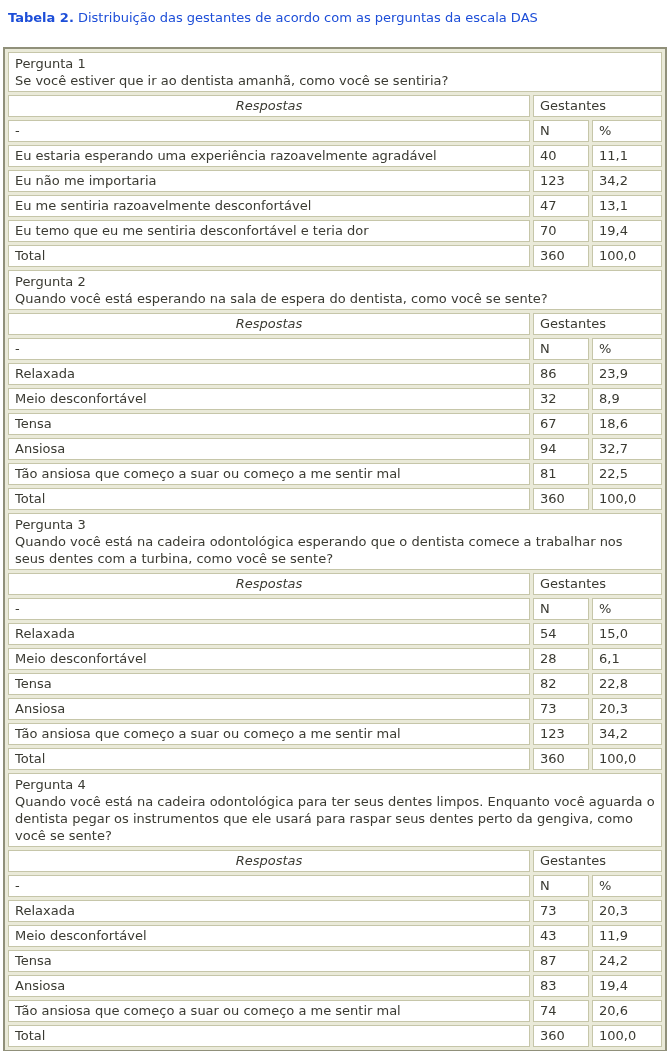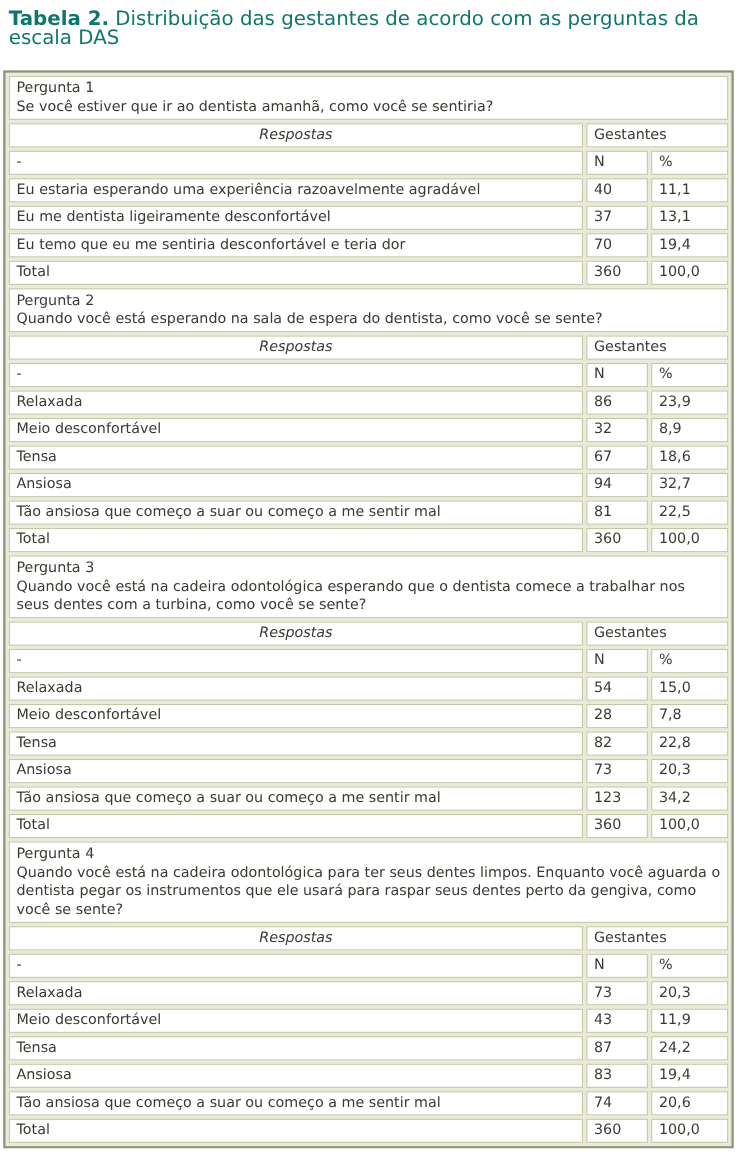--- a/index.html
+++ b/index.html
@@ -8,23 +8,23 @@
     background: #ffffff;
     font-family: "DejaVu Sans", "Liberation Sans", sans-serif;
     color: #3a3a32;
   }
   .page {
     width: 672px;
     box-sizing: border-box;
   }
   .caption {
     margin: 9px 8px 21px 8px;
-    font-size: 18px;
+    font-size: 13px;
     line-height: 17px;
-    color: #0f766e;
+    color: #1d4ed8;
   }
   .caption .bold { font-weight: bold; }
   table.das {
     border-collapse: separate;
     border-spacing: 3px;
     background: #eaead9;
     border: 2px solid #90907a;
     margin-left: 3px;
     width: 664px;
     table-layout: fixed;
@@ -74,22 +74,27 @@
       <td>-</td>
       <td class="center">N</td>
       <td class="center">%</td>
     </tr>
     <tr>
       <td>Eu estaria esperando uma experiência razoavelmente agradável</td>
       <td class="center">40</td>
       <td class="center">11,1</td>
     </tr>
     <tr>
-      <td>Eu me dentista ligeiramente desconfortável</td>
-      <td class="center">37</td>
+      <td>Eu não me importaria</td>
+      <td class="center">123</td>
+      <td class="center">34,2</td>
+    </tr>
+    <tr>
+      <td>Eu me sentiria razoavelmente desconfortável</td>
+      <td class="center">47</td>
       <td class="center">13,1</td>
     </tr>
     <tr>
       <td>Eu temo que eu me sentiria desconfortável e teria dor</td>
       <td class="center">70</td>
       <td class="center">19,4</td>
     </tr>
     <tr>
       <td>Total</td>
       <td class="center">360</td>
@@ -162,21 +167,21 @@
       <td class="center">%</td>
     </tr>
     <tr>
       <td>Relaxada</td>
       <td class="center">54</td>
       <td class="center">15,0</td>
     </tr>
     <tr>
       <td>Meio desconfortável</td>
       <td class="center">28</td>
-      <td class="center">7,8</td>
+      <td class="center">6,1</td>
     </tr>
     <tr>
       <td>Tensa</td>
       <td class="center">82</td>
       <td class="center">22,8</td>
     </tr>
     <tr>
       <td>Ansiosa</td>
       <td class="center">73</td>
       <td class="center">20,3</td>

